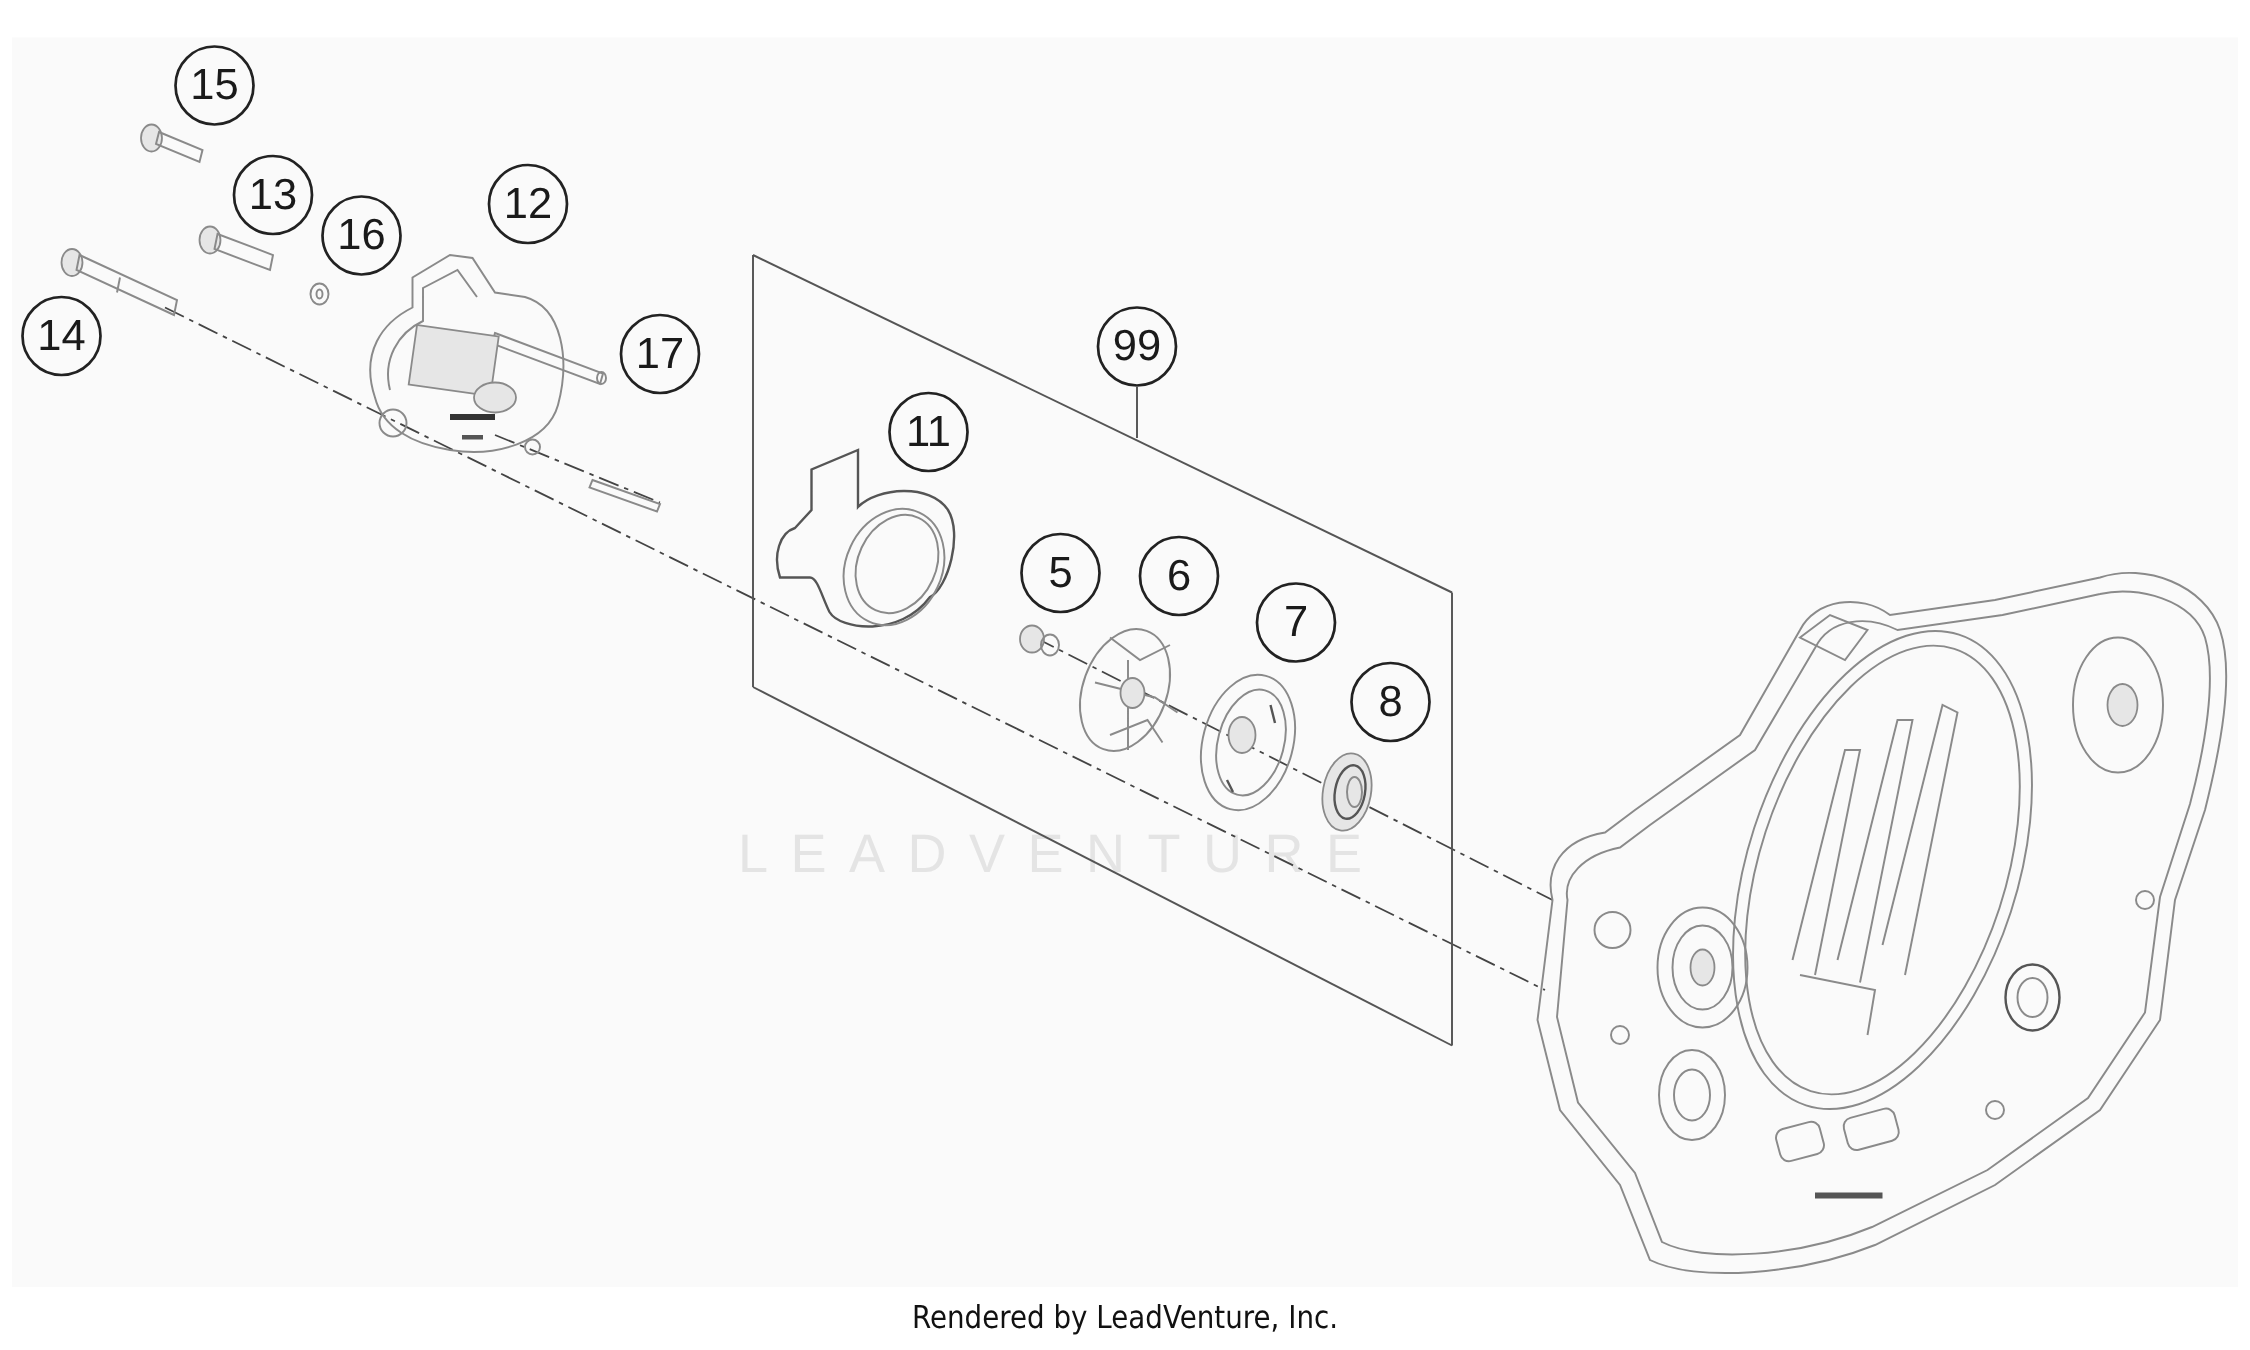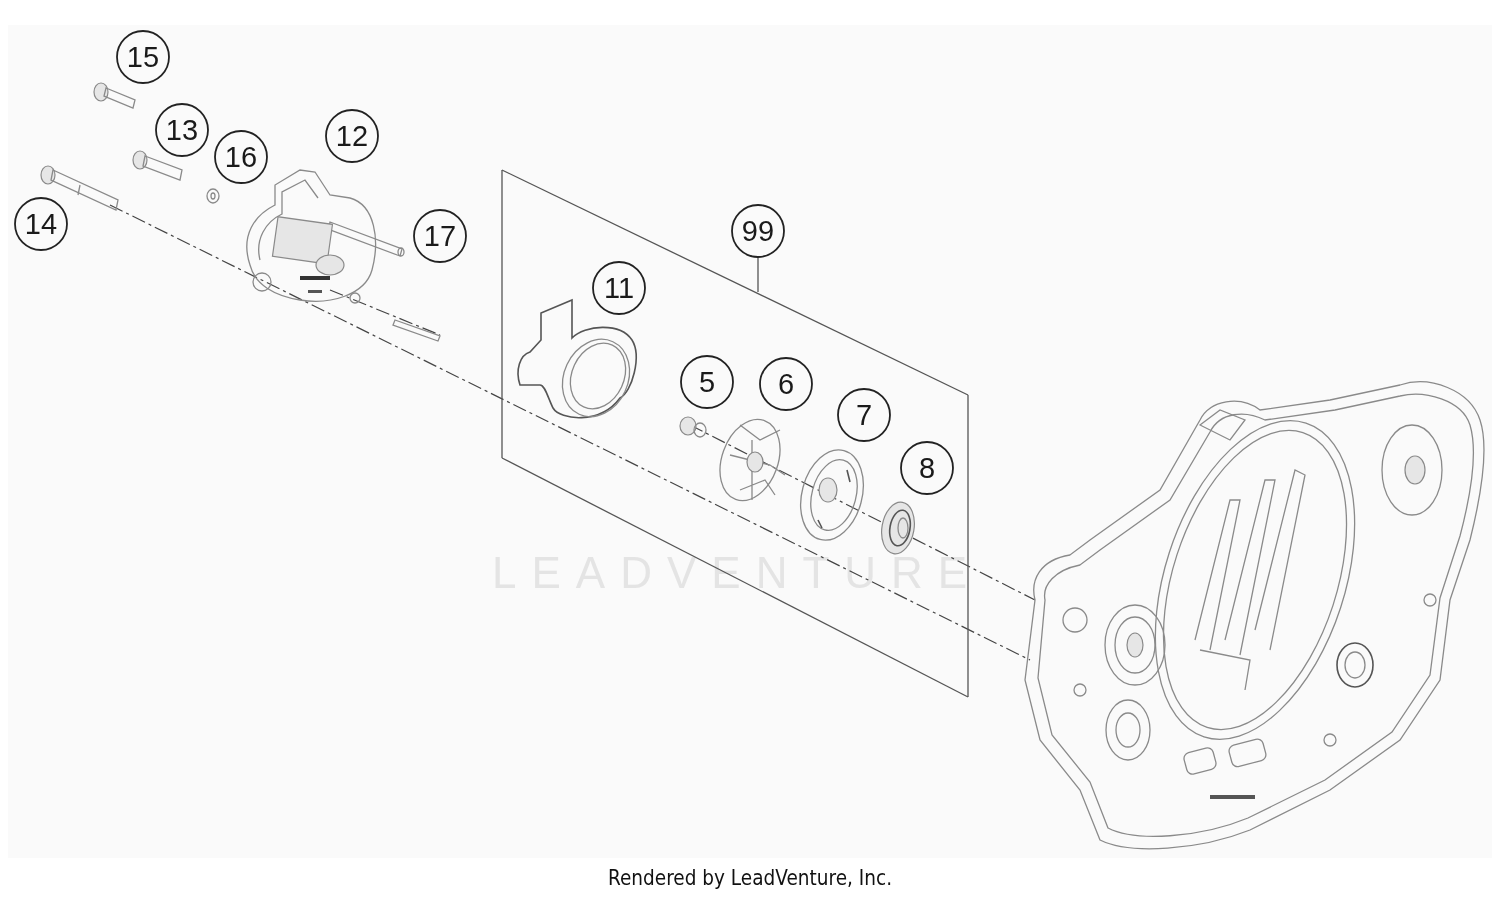--- a/index.html
+++ b/index.html
@@ -6,21 +6,21 @@
   body { width: 1500px; height: 900px; position: relative; overflow: hidden; font-family: "Liberation Sans", sans-serif; }
   .panel { position: absolute; left: 8px; top: 25px; width: 1484px; height: 833px; background: #fafafa; }
   svg.diagram { position: absolute; left: 0; top: 0; width: 1500px; height: 900px; }
   .callout-circle { fill: none; stroke: #222; stroke-width: 1.8; }
   .callout-text { font-family: "Liberation Sans", sans-serif; font-size: 29px; fill: #1a1a1a; text-anchor: middle; dominant-baseline: central; }
   .part { fill: none; stroke: #8a8a8a; stroke-width: 1.3; }
   .part-dark { fill: none; stroke: #555; stroke-width: 1.6; }
   .part-fill { fill: #e6e6e6; stroke: #8a8a8a; stroke-width: 1.2; }
   .axis { stroke: #444; stroke-width: 1.2; stroke-dasharray: 14 4 3 4; fill: none; }
   .kit-frame { stroke: #555; stroke-width: 1.3; fill: none; }
-  .watermark { position: absolute; left: 492px; top: 548px; width: 515px; font-family: "Liberation Sans", sans-serif; font-size: 44px; letter-spacing: 15px; color: #e4e4e4; white-space: nowrap; }
+  .watermark { position: absolute; left: 492px; top: 548px; width: 515px; font-family: "Liberation Sans", sans-serif; font-size: 36px; letter-spacing: 15px; color: #e4e4e4; white-space: nowrap; }
   .caption { position: absolute; left: 0; top: 866px; width: 1500px; text-align: center; font-family: "DejaVu Sans", sans-serif; font-size: 21px; color: #111; transform: scaleX(0.88); }
 </style>
 </head>
 <body>
 
 <div class="panel"></div>
 
 <div class="watermark">LEADVENTURE</div>
 
 <svg class="diagram" viewBox="0 0 1500 900">

